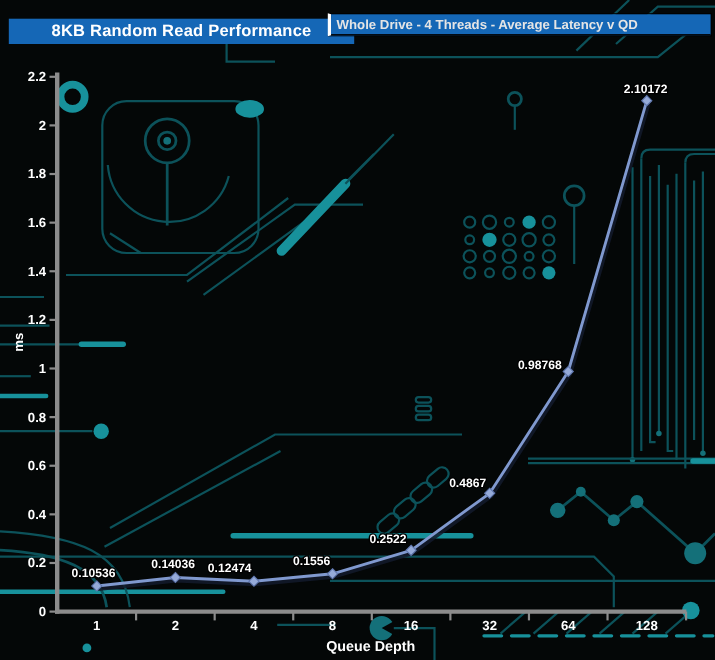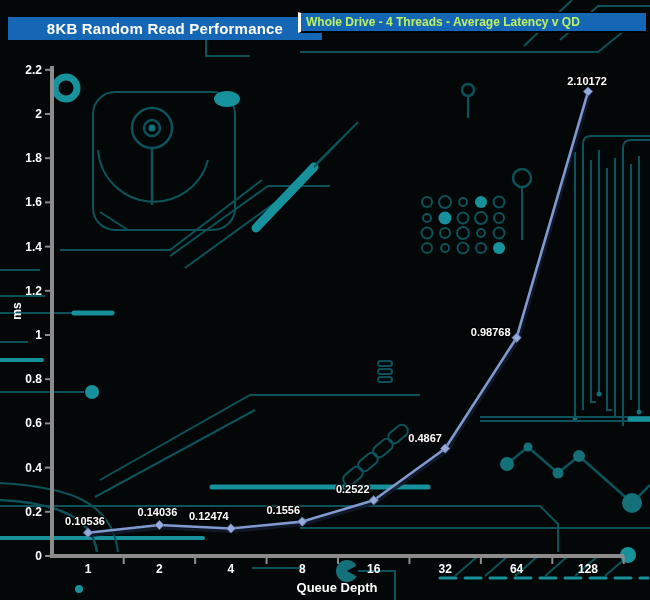--- a/index.html
+++ b/index.html
@@ -13,21 +13,21 @@
   .tr2{stroke:var(--trace);stroke-width:2.5;fill:none;}
   .trb{stroke:var(--traceBright);fill:none;stroke-linecap:round;}
   .trf{fill:var(--traceFill);stroke:none;}
   .trfb{fill:var(--traceBright);stroke:none;}
   
   .title-bar{position:absolute;left:8px;top:17px;width:314px;height:23px;z-index:3;
     background:var(--barBlue);display:flex;align-items:center;justify-content:center;
     color:#fff;font-weight:bold;font-size:15px;letter-spacing:.2px;}
   .info-box{position:absolute;left:298px;top:12px;width:345px;z-index:3;
     border:1px solid #000;border-left:3px solid #fff;}
-  .info-row1{background:var(--barBlue);color:#bef264;font-weight:bold;font-size:12px;
+  .info-row1{background:var(--barBlue);color:#e5e5e5;font-weight:bold;font-size:12px;
     height:18px;line-height:18px;padding-left:5px;border-bottom:1px solid #000;
     white-space:nowrap;overflow:hidden;}
   .info-row2{background:var(--noteBg);color:var(--noteText);font-weight:bold;font-size:12px;
     height:15px;line-height:15px;padding-left:5px;white-space:nowrap;overflow:hidden;}
   
   .ylab,.xlab{font:bold 12px "Liberation Sans",sans-serif;fill:#fff;}
   .dlab{font:bold 11px "Liberation Sans",sans-serif;fill:#fff;paint-order:stroke;stroke:#000;stroke-width:2.5px;}
   .axtitle{font:bold 13px "Liberation Sans",sans-serif;fill:#fff;}
   .mslab{font:bold 12px "Liberation Sans",sans-serif;fill:#fff;}
 </style>

